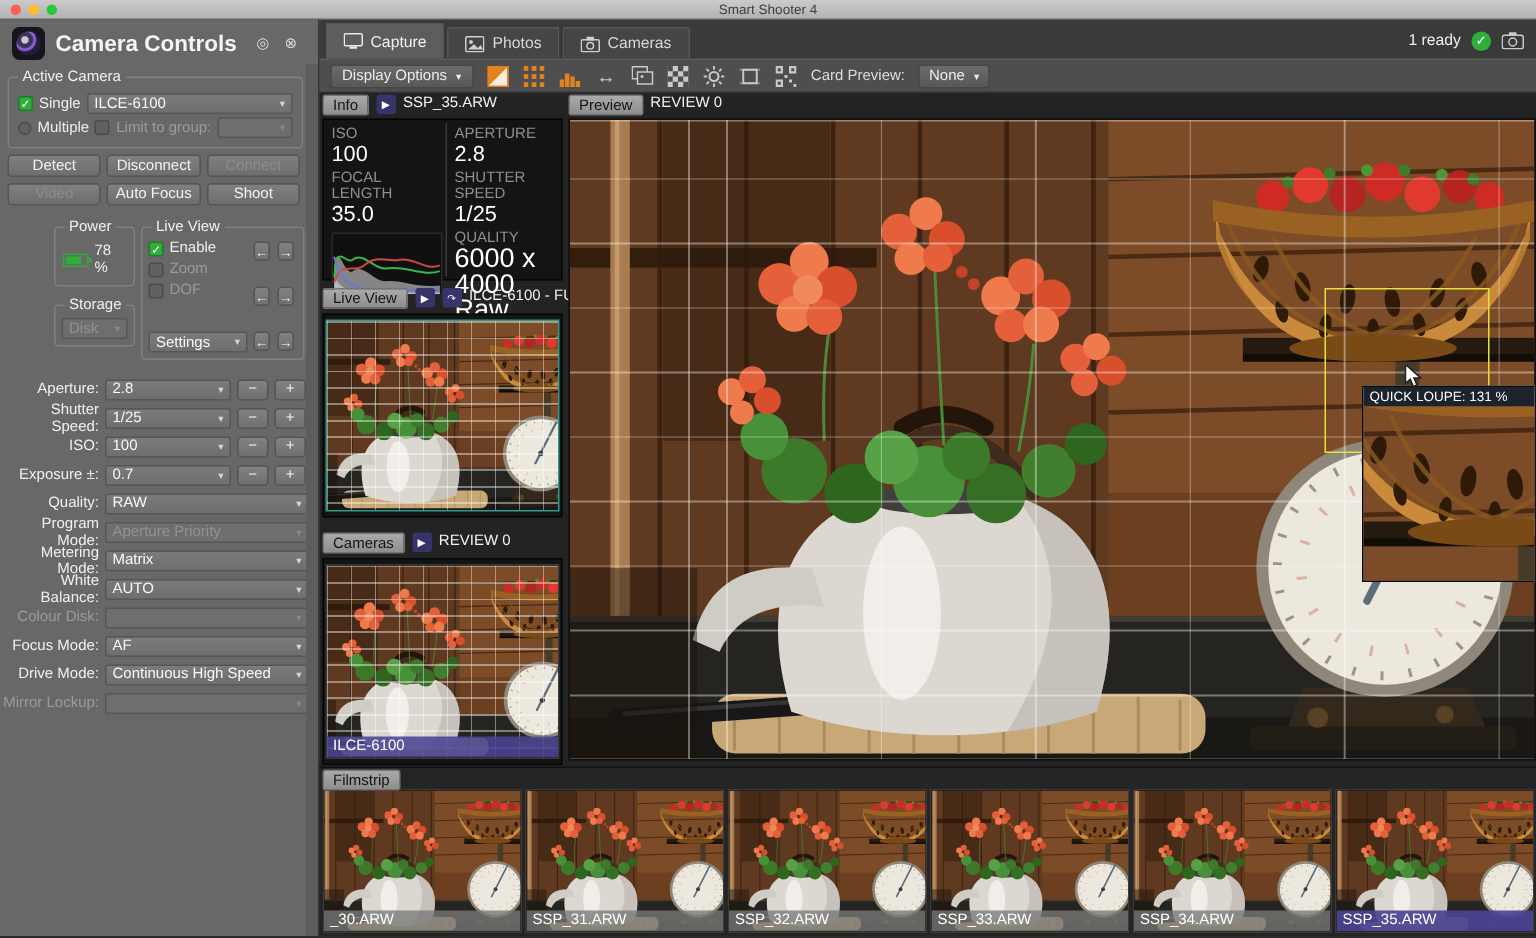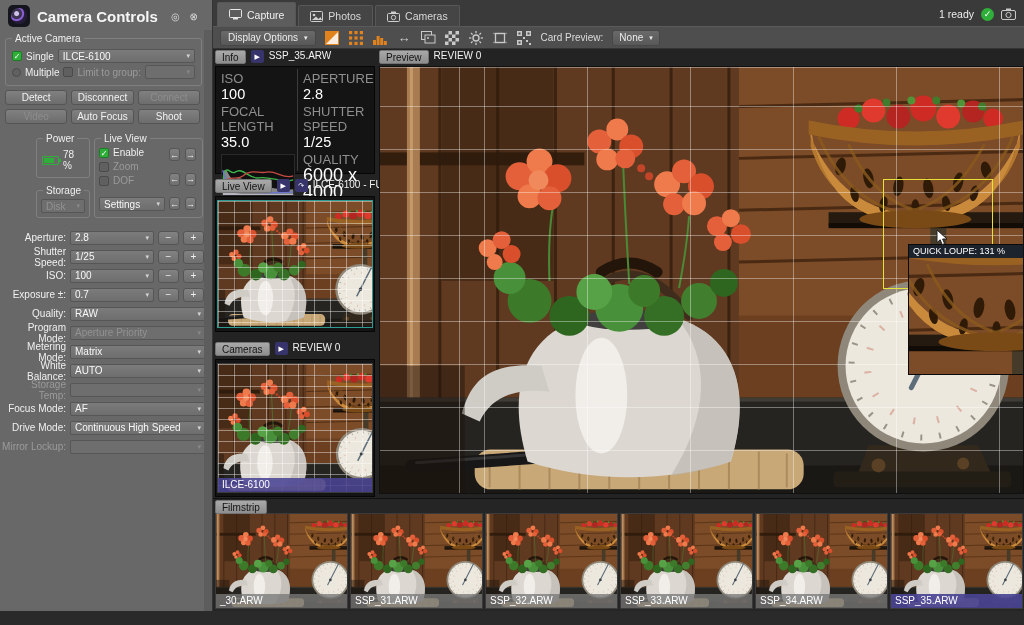--- a/index.html
+++ b/index.html
@@ -50,21 +50,21 @@
   .pw-body { display:flex; align-items:center; gap:4px; padding:2px 1px; }
   .batt { position:relative; width:17px; height:9px; border:1px solid #2fae39; border-radius:1px; flex:none; }
   .batt i { position:absolute; left:1px; top:1px; bottom:1px; width:10px; background:#2fae39; }
   .batt:after { content:""; position:absolute; right:-3px; top:2px; width:2px; height:3px; background:#2fae39; }
   .lv-group { flex:1; }
   .lv-grid { display:flex; gap:4px; }
   .lv-left { width:66px; display:flex; flex-direction:column; gap:3px; }
   .lv-right { flex:1; display:grid; grid-template-columns:1fr 1fr; gap:5px 5px; align-content:space-between; padding:1px 2px 1px 0; }
   .abtn { height:13px; background:linear-gradient(#828282,#6f6f6f); border:1px solid #555; border-radius:3px; color:#f0f0f0; font-size:9px;
      display:flex; align-items:center; justify-content:center; }
-  .settings-btn { height:14px; margin-top:8px; }
+  .settings-btn { height:14px; margin-top:19px; }
 
   .params { margin-top:10px; }
   .param-row { display:flex; align-items:center; height:19px; padding-left:2px; }
   .plabel { width:64px; text-align:right; margin-right:4px; color:#f0f0f0; flex:none; }
   .plabel.dim { color:#9b9b9b; }
   .psel { width:84px; }
   .psel.wide { width:136px; }
   .step { width:21px; height:14px; margin-left:4px; background:linear-gradient(#828282,#6f6f6f); border:1px solid #555; border-radius:3px;
      color:#f0f0f0; font-size:10px; display:flex; align-items:center; justify-content:center; }
 
@@ -93,21 +93,21 @@
      border-radius:2px; display:inline-flex; align-items:center; }
   .play-ic { width:13px; height:13px; background:#37336b; border-radius:2px; color:#fff; font-size:7px; display:inline-flex; align-items:center; justify-content:center; }
   .phead-txt { color:#f2f2f2; font-size:10px; }
 
   .panel-body { position:absolute; background:#141414; border:1px solid #060606; }
 
   
   .info-body { left:2px; top:17px; width:160px; height:108px; display:flex; padding:2px 3px; }
   .info-col { flex:1; padding:1px 2px; }
   .info-col + .info-col { border-left:1px solid #3c3c3c; padding-left:5px; }
-  .ilabel { color:#8f8f8f; font-size:13px; margin-top:1px; }
+  .ilabel { color:#8f8f8f; font-size:10px; margin-top:1px; }
   .ival { color:#fff; font-size:14.5px; line-height:17px; }
   .ival.sm { font-size:18px; }
   .histo { margin-top:3px; background:#101010; border:1px solid #2a2a2a; display:block; }
 
   
   .thumb { position:absolute; overflow:hidden; }
   .thumb svg.scene { position:absolute; left:0; top:0; width:100%; height:100%; }
   .gridlines { position:absolute; inset:0;
      background-image:repeating-linear-gradient(to right, rgba(255,255,255,.42) 0 1px, transparent 1px 16px),
                       repeating-linear-gradient(to bottom, rgba(255,255,255,.42) 0 1px, transparent 1px 11px); }
@@ -286,20 +286,28 @@
       </g>
       <path d="M430,54 Q537,76 645,54 L645,68 Q537,90 430,68 Z" fill="#9a6222"></path>
       <ellipse cx="537" cy="153" rx="56" ry="9" fill="#7a4a16"></ellipse>
       <rect x="0" y="300" width="85" height="128" fill="#1c120a" opacity="0.45"></rect>
     </g>
   </defs>
 </svg>
 
 <div id="stage">
 
+  <div class="titlebar">
+    <div class="tl">
+      <span class="tl-close"></span>
+      <span class="tl-min"></span>
+      <span class="tl-max"></span>
+    </div>
+    <div class="wtitle">Smart Shooter 4</div>
+  </div>
 
   <div class="app">
 
     <div class="sidebar">
       <div class="sb-scroll"></div>
 
       <div class="sb-header">
         <div class="app-icon">
             <span class="ring"></span>
           </div>
@@ -452,21 +460,21 @@
             </div>
         </div>
         <div class="param-row">
           <span class="plabel">White Balance:</span>
           <div class="select psel wide">
               <span>AUTO</span>
               <span class="caret">▾</span>
             </div>
         </div>
         <div class="param-row">
-          <span class="plabel dim">Storage Temp:</span>
+          <span class="plabel dim">Colour Disk:</span>
           <div class="select psel wide disabled">
               <span></span>
               <span class="caret">▾</span>
             </div>
         </div>
         <div class="param-row">
           <span class="plabel">Focus Mode:</span>
           <div class="select psel wide">
               <span>AF</span>
               <span class="caret">▾</span>

